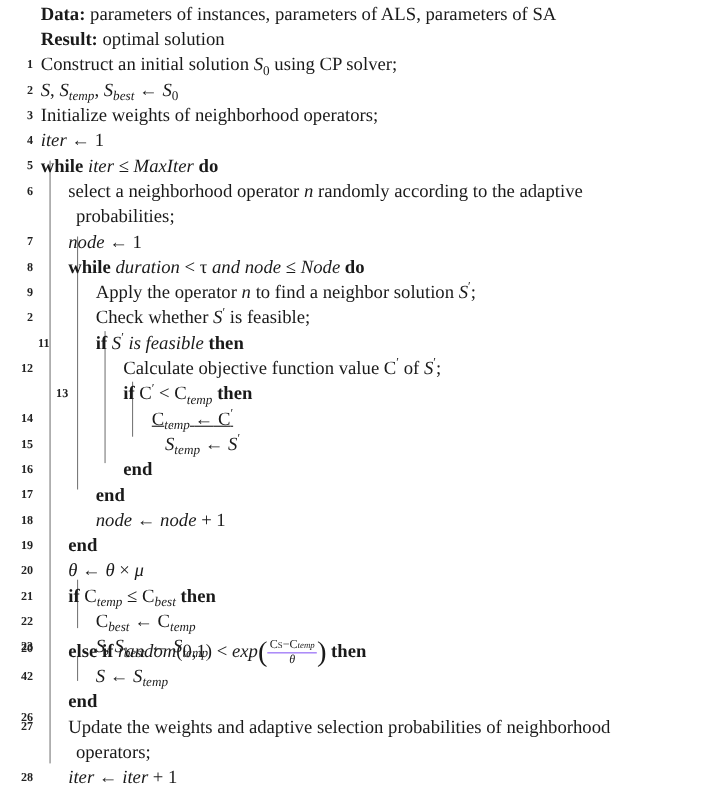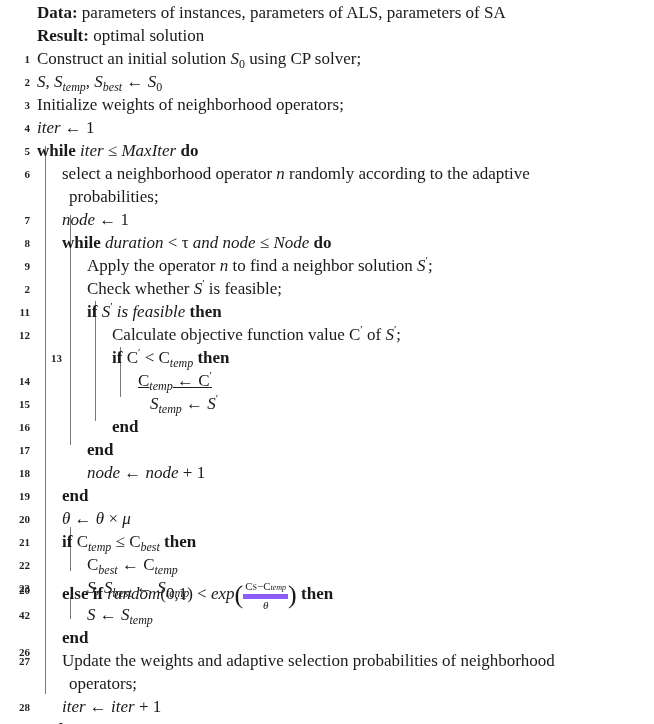--- a/index.html
+++ b/index.html
@@ -6,21 +6,21 @@
   body { width:654px; height:724px; position:relative; overflow:hidden;
          font-family:"Liberation Serif","DejaVu Serif",serif; color:#1a1a1a; font-size:17px; }
   .ln { position:absolute; left:0; width:30px; text-align:right; font-size:11px; font-weight:bold; color:#222; }
   .row { position:absolute; white-space:nowrap; line-height:20px; }
   .bar { position:absolute; width:1.3px; background:#7a7a7a; }
   b { font-weight:bold; }
   i { font-style:italic; }
   sub { font-size:12px; font-style:italic; vertical-align:-4px; line-height:0; }
   sup { font-size:11px; vertical-align:7px; line-height:0; }
   .frac { display:inline-block; vertical-align:middle; text-align:center; font-size:11px; line-height:12px; }
-  .frac .num { display:block; border-bottom:5px solid #8b5cf6; padding:0 2px; }
+  .frac .num { display:block; border-bottom:1px solid #8b5cf6; padding:0 2px; }
   .frac .den { display:block; font-style:italic; }
   .paren { font-size:26px; vertical-align:-4px; line-height:0; font-weight:lighter; }
 </style>
 </head>
 <body>
 
 <div class="row" style="left:37px;top:3px;text-align:center;">
   <b>Data:</b>
   <span>parameters of instances, parameters of ALS, parameters of SA</span>
 </div>
@@ -99,21 +99,21 @@
   <i>S</i><sup>′</sup><span>;</span>
 </div>
 
 <div class="ln" style="top:283px;">2</div>
 <div class="row" style="left:87px;top:279px;">
   <span>Check whether</span>
   <i>S</i><sup>′</sup>
   <span>is feasible;</span>
 </div>
 
-<div class="ln" style="top:306px;">11</div>
+<div class="ln" style="top:306px;padding-left:15px;">11</div>
 <div class="row" style="left:87px;top:302px;">
   <b>if</b>
   <i>S</i><sup>′</sup>
   <i>is feasible</i>
   <b>then</b>
 </div>
 
 <div class="ln" style="top:329px;">12</div>
 <div class="row" style="left:112px;top:325px;">
   <span>Calculate objective function value</span>

